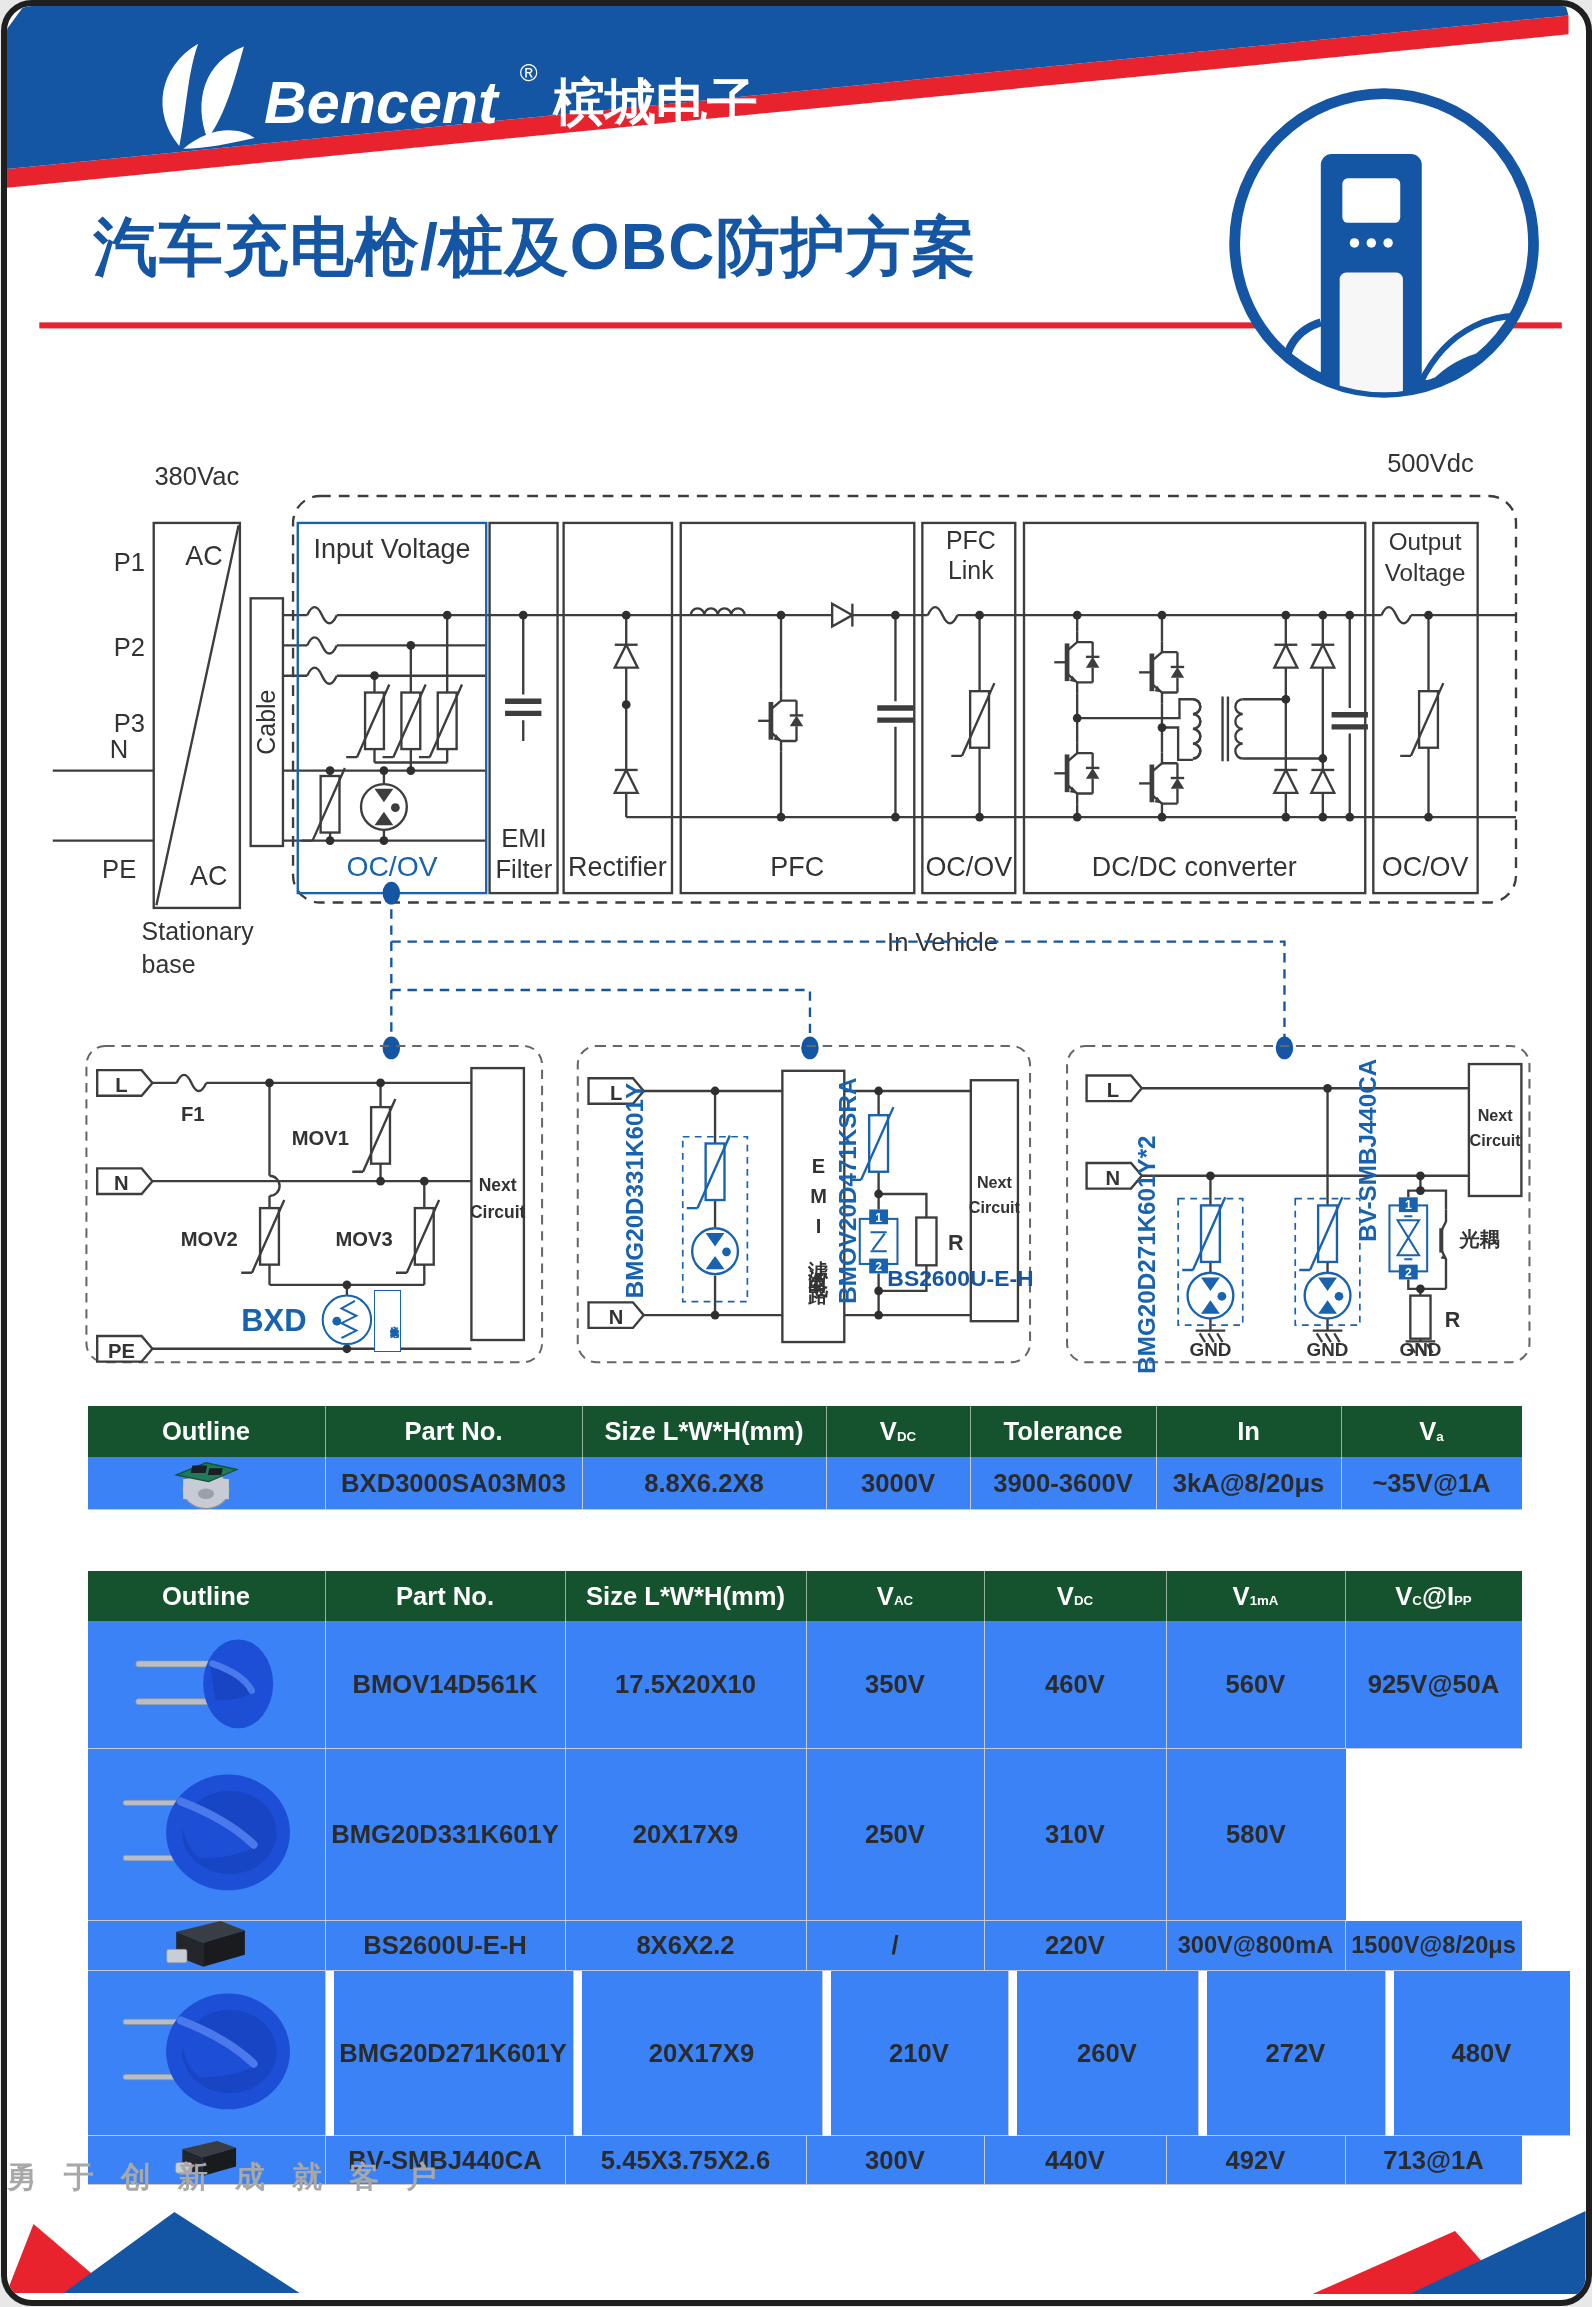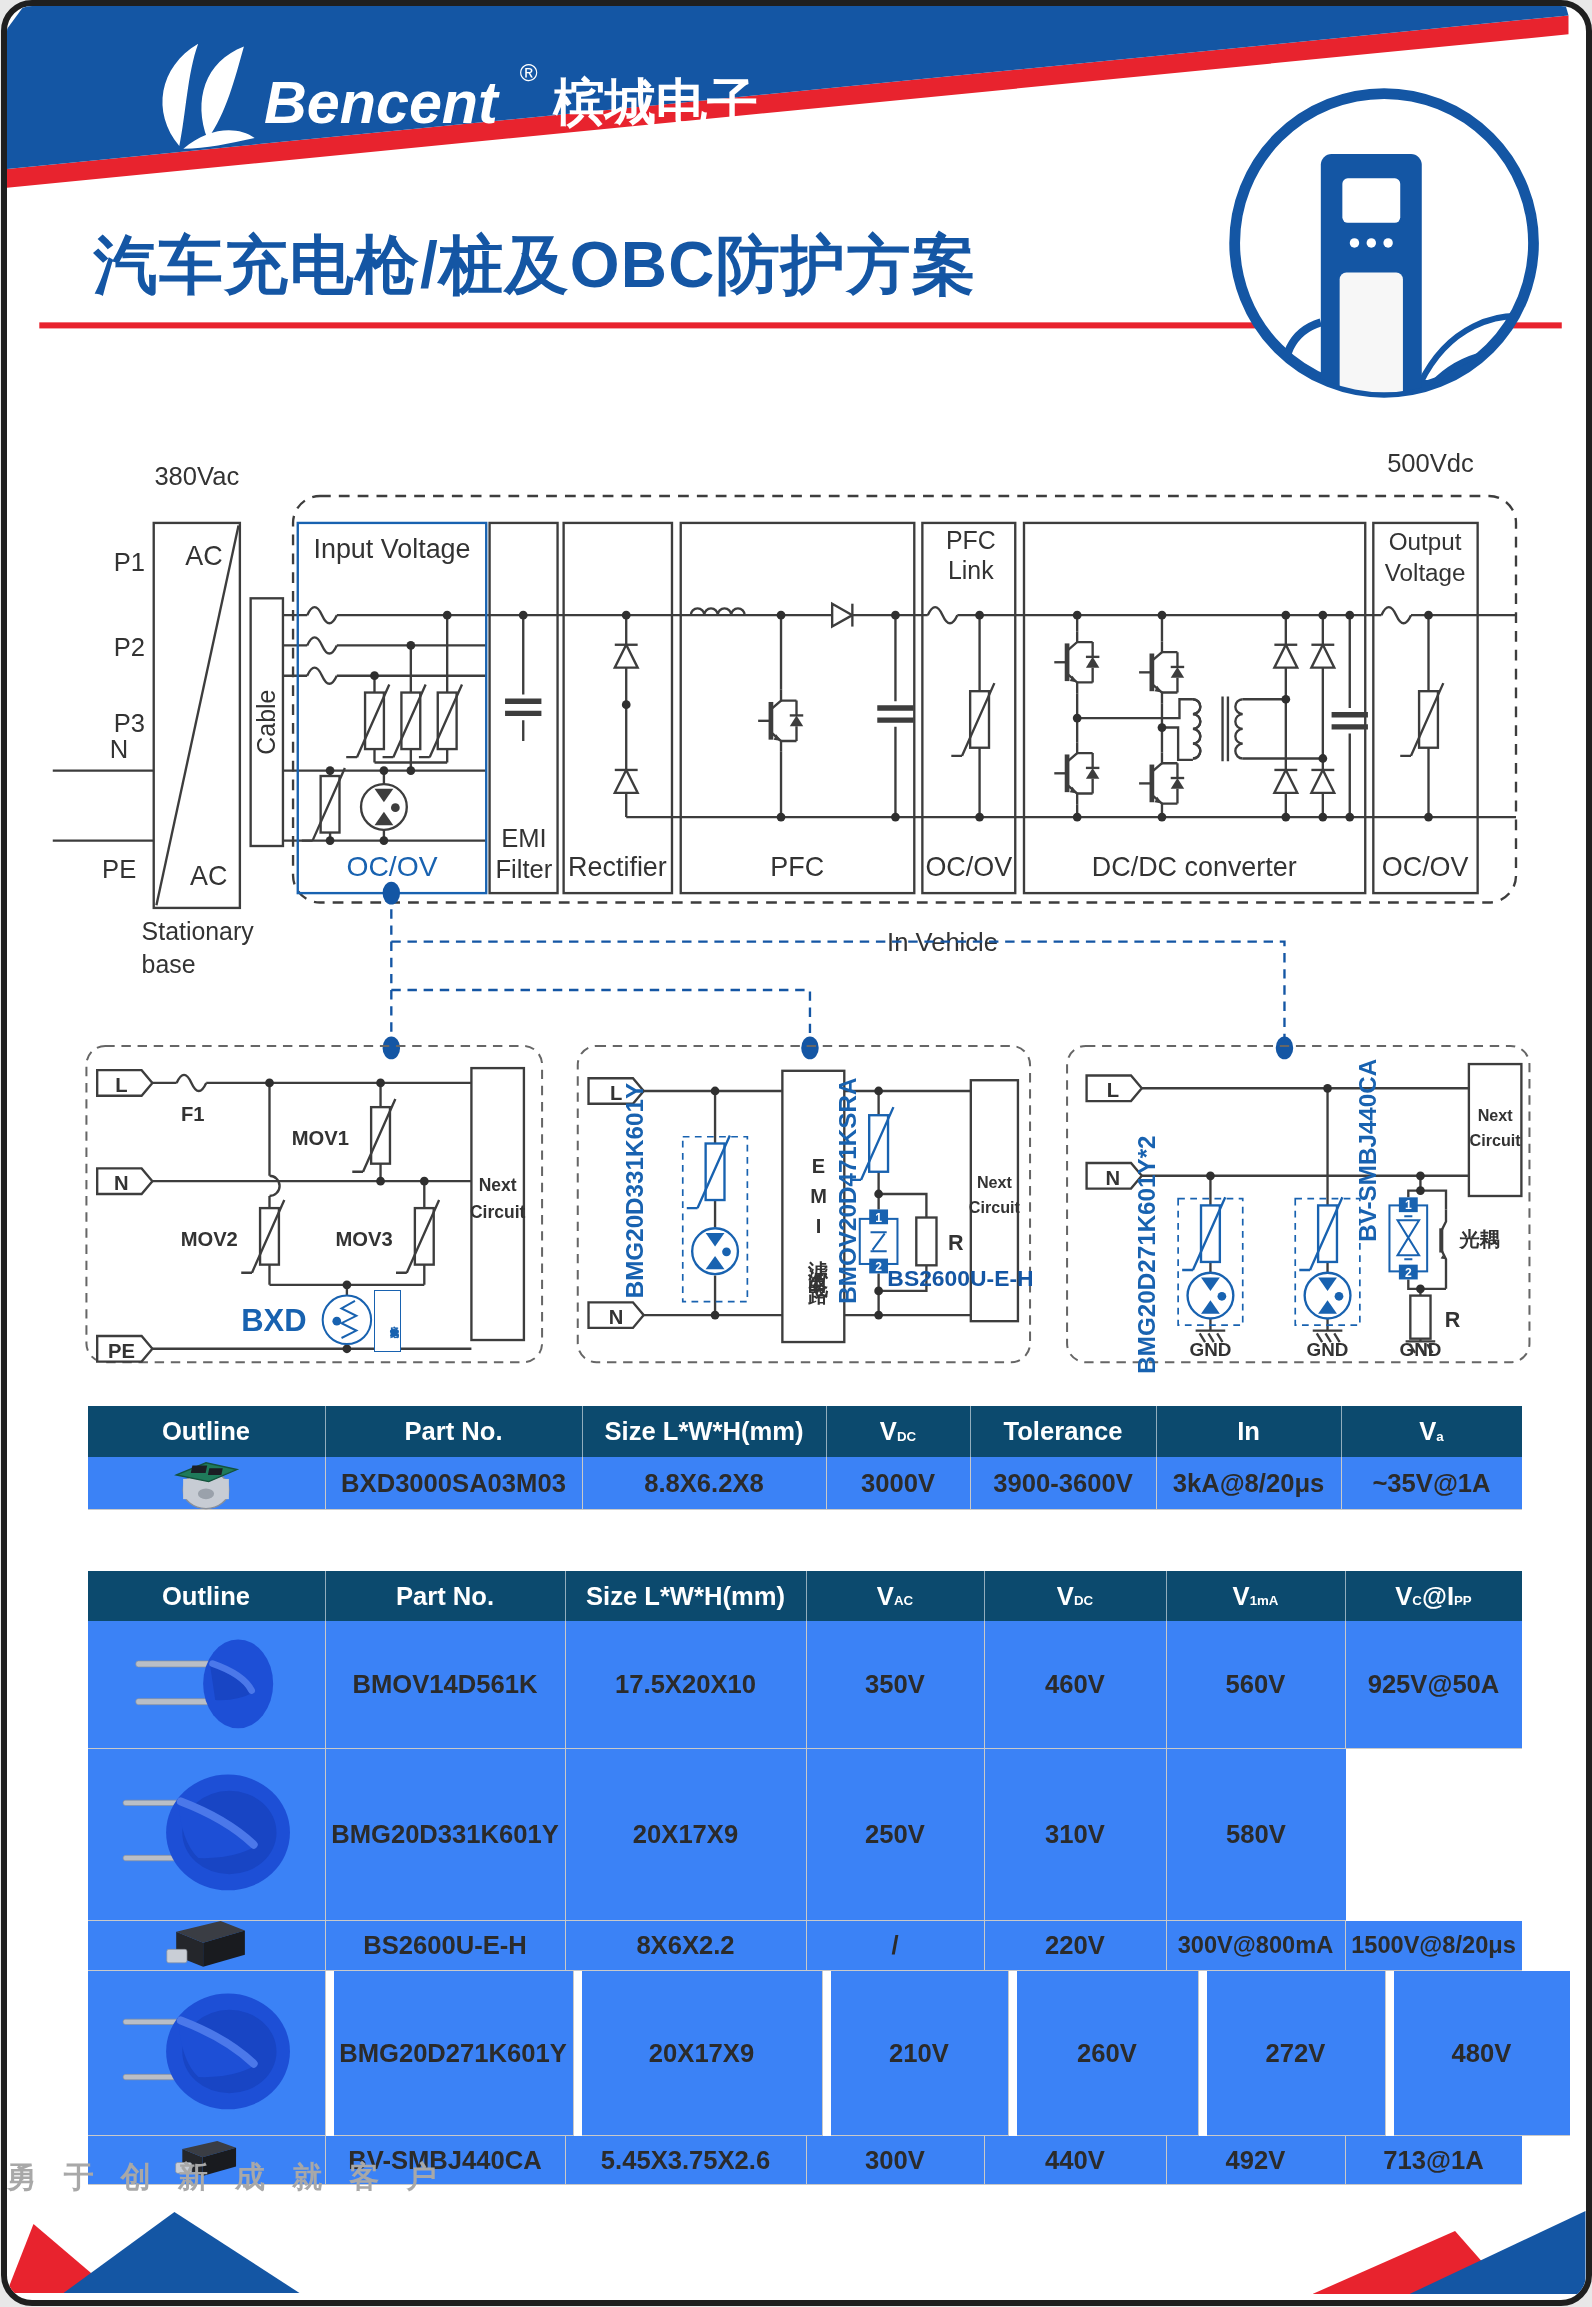--- a/index.html
+++ b/index.html
@@ -1,38 +1,38 @@
 <!DOCTYPE html>
 <html style="font-size:10.8px"><head>
 <meta charset="utf-8">
 <style>
   html,body{margin:0;padding:0;background:#e8e8e8;font-family:"Liberation Sans",sans-serif;}
   .page{position:relative;width:1579px;height:2294px;margin:0 auto;background:#fff;
         border:6px solid #1f1f1f;border-radius:31px;overflow:hidden;}
   svg text{font-family:"Liberation Sans",sans-serif;}
   .abs{position:absolute;}
   
-  #page-title{position:absolute;left:87px;top:216px;font-size:64px;font-weight:bold;
+  #page-title{position:absolute;left:87px;top:198px;font-size:64px;font-weight:bold;
     color:#1456A4;letter-spacing:1.3px;white-space:nowrap;}
   
   .vtext{position:absolute;writing-mode:vertical-rl;text-orientation:upright;
     text-align:center;line-height:1;}
   #emi-vert{left:790px;top:1089px;width:32px;height:242px;font-size:20px;
     letter-spacing:8px;color:#333;font-weight:bold;}
   #trigger-vert{left:367px;top:1284px;width:24px;height:59px;font-size:8.7px;
     letter-spacing:0.7px;color:#1862B0;border:1.3px solid #1862B0;background:#fff;
     font-weight:bold;padding:0.7px;}
   
   .spec-table{position:absolute;left:81px;}
   #table1{top:1400px;}
   #table2{top:1565px;}
   .trow{display:grid;}
   #table1 .trow{grid-template-columns:238px 257px 244px 144px 186px 185px 180px;}
   #table2 .trow{grid-template-columns:238px 240px 241px 178px 182px 179px 176px;}
-  .th{background:#0c4a6e;color:#fff;font-weight:bold;font-size:25.6px;display:flex;
+  .th{background:#14532d;color:#fff;font-weight:bold;font-size:25.6px;display:flex;
     align-items:center;justify-content:center;border-right:1.3px solid rgba(255,255,255,.55);}
   .th:last-child{border-right:none;}
   .th sub{font-size:.52em;margin-top:9.4px;}
   #table1 .hrow{height:51px;}
   #table2 .hrow{height:50px;}
   .td{background:#3b82f6;font-weight:bold;font-size:25.6px;color:#2b2b2b;display:flex;
     align-items:center;justify-content:center;border-right:1px solid #c9c9c9;
     border-bottom:1px solid #c9c9c9;text-align:center;}
   .td:last-child{border-right:none;}
   .td.small{font-size:23.6px;}

